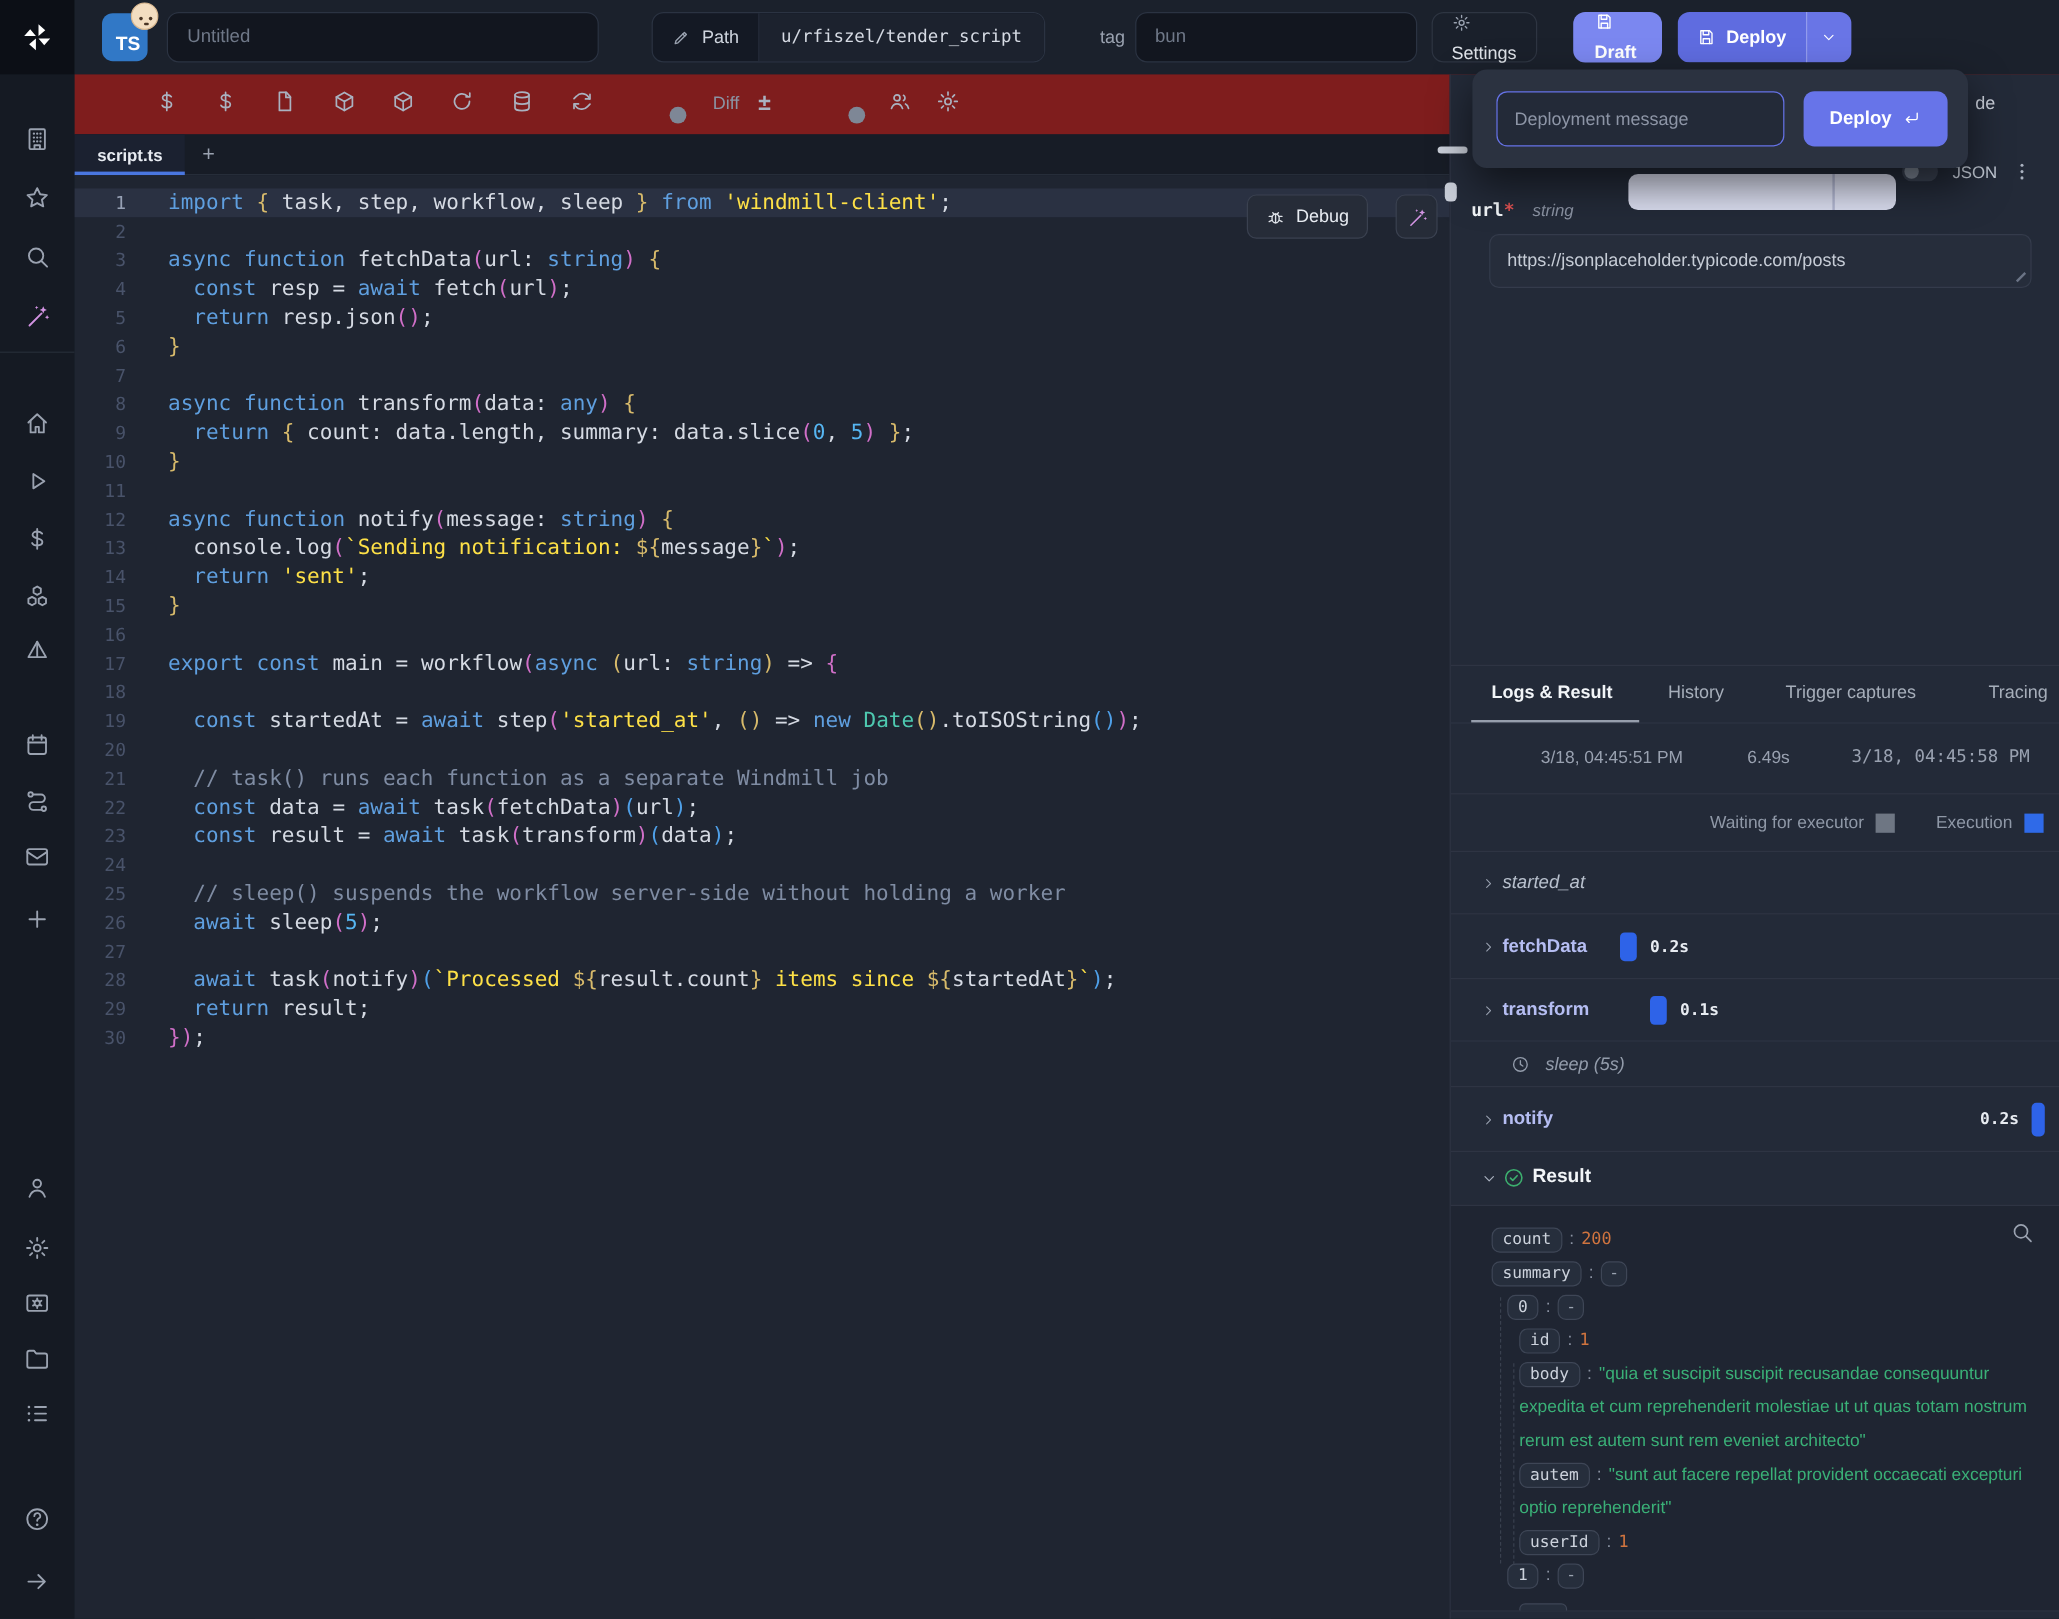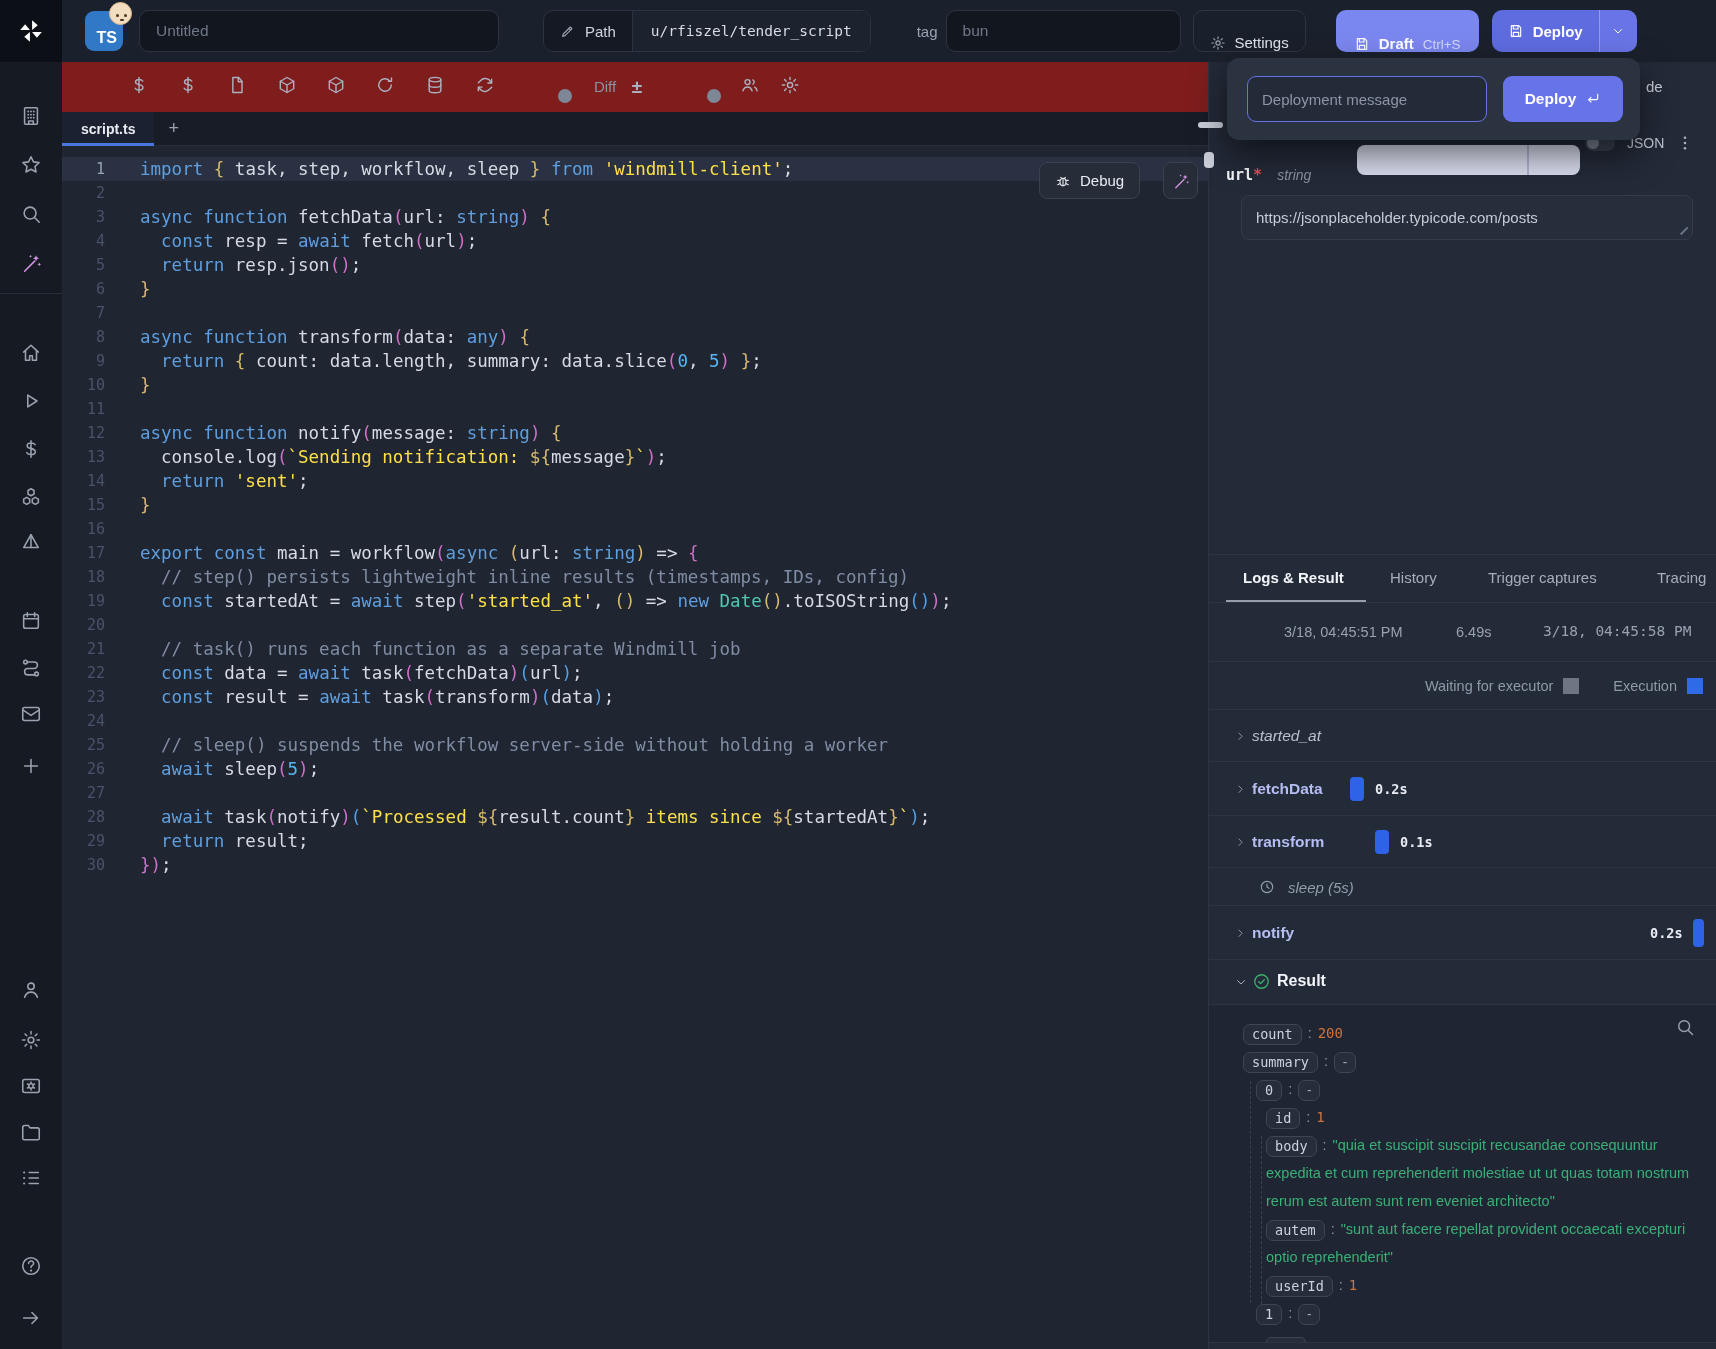--- a/index.html
+++ b/index.html
@@ -30,21 +30,21 @@
   .inp{background:#12161f;border:1px solid #2b3342;border-radius:10px;height:42px;color:#d5dae3;font-size:15.5px;padding:0 16px;outline:none;}
   .inp::placeholder{color:#6f7888;}
   .title-inp{width:360px;margin-left:16px;}
   .path-group{display:flex;align-items:center;height:42px;margin-left:44px;background:#141924;border:1px solid #2b3342;border-radius:10px;overflow:hidden;cursor:pointer;}
   .path-group .seg1{display:flex;align-items:center;gap:9px;padding:0 16px;height:100%;}
   .path-label{color:#cfd5de;font-size:15px;}
   .vdiv{width:1px;height:100%;background:#2b3342;}
   .path-value{padding:0 18px;font-size:15.5px;color:#d6dbe4;background:#1c222e;height:100%;display:flex;align-items:center;font-family:"DejaVu Sans Mono",monospace;font-size:14.5px;}
   .tag-label{margin-left:46px;color:#9aa2b0;font-size:15px;}
   .tag-inp{width:235px;margin-left:8px;}
-  .btn{display:flex;align-items:flex-end;gap:9px;height:42px;border-radius:10px;border:none;cursor:pointer;font-family:inherit;font-size:15px;}
+  .btn{display:flex;align-items:flex-start;gap:9px;height:42px;border-radius:10px;border:none;cursor:pointer;font-family:inherit;font-size:15px;flex-direction:column;}
   .settings-btn{margin-left:12px;padding:0 16px;background:#1a202b;border:1px solid #2e3542;color:#dfe3e9;}
   .draft-btn{margin-left:30px;padding:0 18px;background:#7b87f0;color:#fff;font-weight:600;}
   .draft-btn .shortcut{color:#d4d9fb;font-weight:400;font-size:13.5px;}
   .deploy-split{margin-left:13px;display:flex;height:42px;border-radius:10px;overflow:hidden;}
   .deploy-main{display:flex;align-items:center;gap:9px;padding:0 16px;background:#5f6ce0;color:#fff;border:none;font-family:inherit;font-size:15px;font-weight:600;cursor:pointer;}
   .deploy-arrow{width:38px;background:#6975e6;border:none;border-left:1px solid rgba(255,255,255,.28);color:#fff;display:flex;align-items:center;justify-content:center;cursor:pointer;}
 
   
   .toolbar{position:absolute;left:62px;top:62px;width:1654px;height:50px;background:#7f1d1d;}
   .tb-abs{position:absolute;top:50%;transform:translate(-50%,-50%);}
@@ -358,21 +358,21 @@
       <div class="cl-row"><span class="cl-num">8</span><span class="cl-code"><span class="tok-k">async</span><span class="tok-p"> </span><span class="tok-k">function</span><span class="tok-p"> transform</span><span class="tok-m">(</span><span class="tok-p">data</span><span class="tok-p">: </span><span class="tok-t">any</span><span class="tok-m">)</span><span class="tok-p"> </span><span class="tok-y">{</span></span></div>
       <div class="cl-row"><span class="cl-num">9</span><span class="cl-code"><span class="tok-p">  </span><span class="tok-k">return</span><span class="tok-p"> </span><span class="tok-y">{</span><span class="tok-p"> count: data.length, summary: data.slice</span><span class="tok-m">(</span><span class="tok-n">0</span><span class="tok-p">, </span><span class="tok-n">5</span><span class="tok-m">)</span><span class="tok-p"> </span><span class="tok-y">}</span><span class="tok-p">;</span></span></div>
       <div class="cl-row"><span class="cl-num">10</span><span class="cl-code"><span class="tok-y">}</span></span></div>
       <div class="cl-row"><span class="cl-num">11</span><span class="cl-code"></span></div>
       <div class="cl-row"><span class="cl-num">12</span><span class="cl-code"><span class="tok-k">async</span><span class="tok-p"> </span><span class="tok-k">function</span><span class="tok-p"> notify</span><span class="tok-m">(</span><span class="tok-p">message</span><span class="tok-p">: </span><span class="tok-t">string</span><span class="tok-m">)</span><span class="tok-p"> </span><span class="tok-y">{</span></span></div>
       <div class="cl-row"><span class="cl-num">13</span><span class="cl-code"><span class="tok-p">  console.log</span><span class="tok-m">(</span><span class="tok-s">`Sending notification: </span><span class="tok-y">${</span><span class="tok-p">message</span><span class="tok-y">}</span><span class="tok-s">`</span><span class="tok-m">)</span><span class="tok-p">;</span></span></div>
       <div class="cl-row"><span class="cl-num">14</span><span class="cl-code"><span class="tok-p">  </span><span class="tok-k">return</span><span class="tok-s"> 'sent'</span><span class="tok-p">;</span></span></div>
       <div class="cl-row"><span class="cl-num">15</span><span class="cl-code"><span class="tok-y">}</span></span></div>
       <div class="cl-row"><span class="cl-num">16</span><span class="cl-code"></span></div>
       <div class="cl-row"><span class="cl-num">17</span><span class="cl-code"><span class="tok-k">export</span><span class="tok-p"> </span><span class="tok-k">const</span><span class="tok-p"> main = workflow</span><span class="tok-m">(</span><span class="tok-k">async</span><span class="tok-p"> </span><span class="tok-y">(</span><span class="tok-p">url</span><span class="tok-p">: </span><span class="tok-t">string</span><span class="tok-y">)</span><span class="tok-p"> =&gt; </span><span class="tok-m">{</span></span></div>
-      <div class="cl-row"><span class="cl-num">18</span><span class="cl-code"><span class="tok-p">  </span><span class="tok-c">// step() persists lightweight inline results (timestamps, IDs, config)</span></span></div>
+      <div class="cl-row"><span class="cl-num">18</span></div>
       <div class="cl-row"><span class="cl-num">19</span><span class="cl-code"><span class="tok-p">  </span><span class="tok-k">const</span><span class="tok-p"> startedAt = </span><span class="tok-k">await</span><span class="tok-p"> step</span><span class="tok-m">(</span><span class="tok-s">'started_at'</span><span class="tok-p">, </span><span class="tok-y">(</span><span class="tok-y">)</span><span class="tok-p"> =&gt; </span><span class="tok-k">new</span><span class="tok-p"> </span><span class="tok-cl">Date</span><span class="tok-y">(</span><span class="tok-y">)</span><span class="tok-p">.toISOString</span><span class="tok-b">(</span><span class="tok-b">)</span><span class="tok-m">)</span><span class="tok-p">;</span></span></div>
       <div class="cl-row"><span class="cl-num">20</span><span class="cl-code"></span></div>
       <div class="cl-row"><span class="cl-num">21</span><span class="cl-code"><span class="tok-p">  </span><span class="tok-c">// task() runs each function as a separate Windmill job</span></span></div>
       <div class="cl-row"><span class="cl-num">22</span><span class="cl-code"><span class="tok-p">  </span><span class="tok-k">const</span><span class="tok-p"> data = </span><span class="tok-k">await</span><span class="tok-p"> task</span><span class="tok-m">(</span><span class="tok-p">fetchData</span><span class="tok-m">)</span><span class="tok-b">(</span><span class="tok-p">url</span><span class="tok-b">)</span><span class="tok-p">;</span></span></div>
       <div class="cl-row"><span class="cl-num">23</span><span class="cl-code"><span class="tok-p">  </span><span class="tok-k">const</span><span class="tok-p"> result = </span><span class="tok-k">await</span><span class="tok-p"> task</span><span class="tok-m">(</span><span class="tok-p">transform</span><span class="tok-m">)</span><span class="tok-b">(</span><span class="tok-p">data</span><span class="tok-b">)</span><span class="tok-p">;</span></span></div>
       <div class="cl-row"><span class="cl-num">24</span><span class="cl-code"></span></div>
       <div class="cl-row"><span class="cl-num">25</span><span class="cl-code"><span class="tok-p">  </span><span class="tok-c">// sleep() suspends the workflow server-side without holding a worker</span></span></div>
       <div class="cl-row"><span class="cl-num">26</span><span class="cl-code"><span class="tok-p">  </span><span class="tok-k">await</span><span class="tok-p"> sleep</span><span class="tok-m">(</span><span class="tok-n">5</span><span class="tok-m">)</span><span class="tok-p">;</span></span></div>
       <div class="cl-row"><span class="cl-num">27</span><span class="cl-code"></span></div>
       <div class="cl-row"><span class="cl-num">28</span><span class="cl-code"><span class="tok-p">  </span><span class="tok-k">await</span><span class="tok-p"> task</span><span class="tok-m">(</span><span class="tok-p">notify</span><span class="tok-m">)</span><span class="tok-b">(</span><span class="tok-s">`Processed </span><span class="tok-y">${</span><span class="tok-p">result.count</span><span class="tok-y">}</span><span class="tok-s"> items since </span><span class="tok-y">${</span><span class="tok-p">startedAt</span><span class="tok-y">}</span><span class="tok-s">`</span><span class="tok-b">)</span><span class="tok-p">;</span></span></div>

